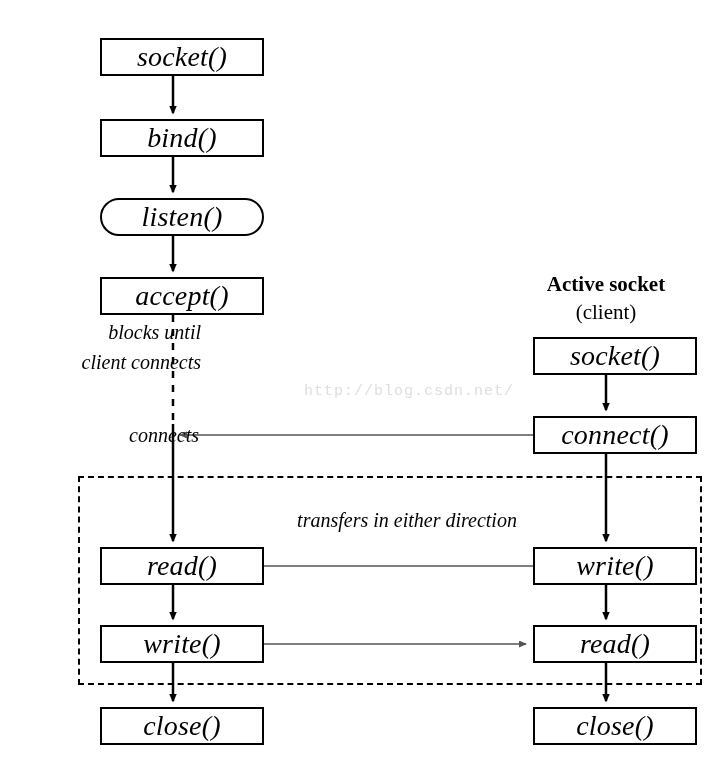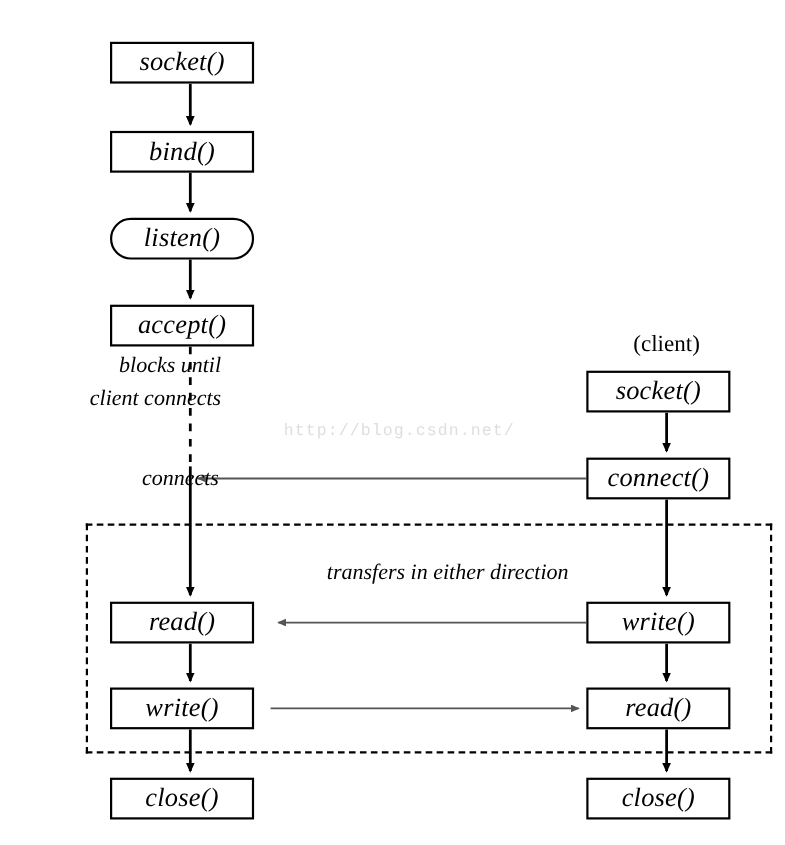--- a/index.html
+++ b/index.html
@@ -13,31 +13,31 @@
     width: 714px;
     height: 768px;
     background: #ffffff;
     overflow: hidden;
     font-family: "Liberation Serif", "DejaVu Serif", serif;
   }
 
   
   .node {
     position: absolute;
-    width: 131px;
+    width: 164px;
     height: 38px;
     box-sizing: border-box;
     border: 2px solid #000000;
     background: #ffffff;
     display: flex;
     align-items: center;
     justify-content: center;
     font-family: "Liberation Serif", "DejaVu Serif", serif;
     font-style: italic;
-    font-size: 24px;
+    font-size: 28px;
     color: #000000;
     letter-spacing: 0.2px;
     z-index: 5;
   }
 
   
   .col-heading {
     position: absolute;
     width: 200px;
     text-align: center;
@@ -71,20 +71,21 @@
 
   
   .watermark {
     position: absolute;
     font-family: "Liberation Mono", "DejaVu Sans Mono", monospace;
     font-size: 15px;
     color: #dedede;
     letter-spacing: 1px;
     z-index: 2;
     white-space: nowrap;
+    margin-left: 46px;
   }
 
   
   .group-box {
     position: absolute;
     box-sizing: border-box;
     border: 2px dashed #000000;
     background: transparent;
     z-index: 1;
   }
@@ -143,20 +144,21 @@
       <line x1="246" y1="644" x2="526" y2="644" stroke="#555555" stroke-width="1.6" marker-end="url(#arrowGray)"></line>
     </g>
   </svg>
 
   <div class="group-box" style="left:78px; top:476px; width:624px; height:209px;"></div>
 
   <div class="watermark" style="left:258px; top:383px;">http://blog.csdn.net/</div>
 
   <div class="col-heading" style="left:73px; top:2px;margin-top:32px;">(server)</div>
 
+  <div class="col-heading bold" style="left:506px; top:272px;">Active socket</div>
   <div class="col-heading" style="left:506px; top:300px;">(client)</div>
 
   <div class="node" style="left:100px; top:38px;">socket()</div>
   <div class="node" style="left:100px; top:119px;">bind()</div>
   <div class="node" style="left:100px; top:198px;border-radius:19px;">listen()</div>
   <div class="node" style="left:100px; top:277px;">accept()</div>
   <div class="node" style="left:100px; top:547px;">read()</div>
   <div class="node" style="left:100px; top:625px;">write()</div>
   <div class="node" style="left:100px; top:707px;">close()</div>
 

